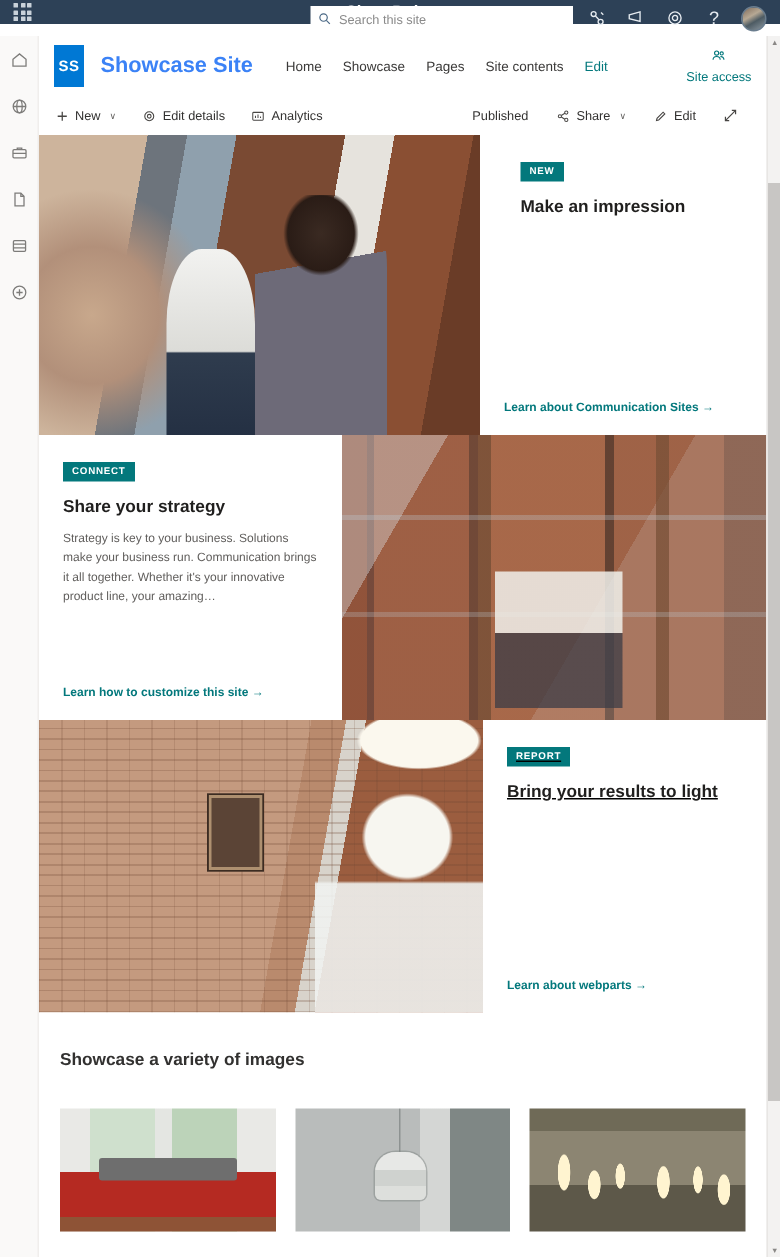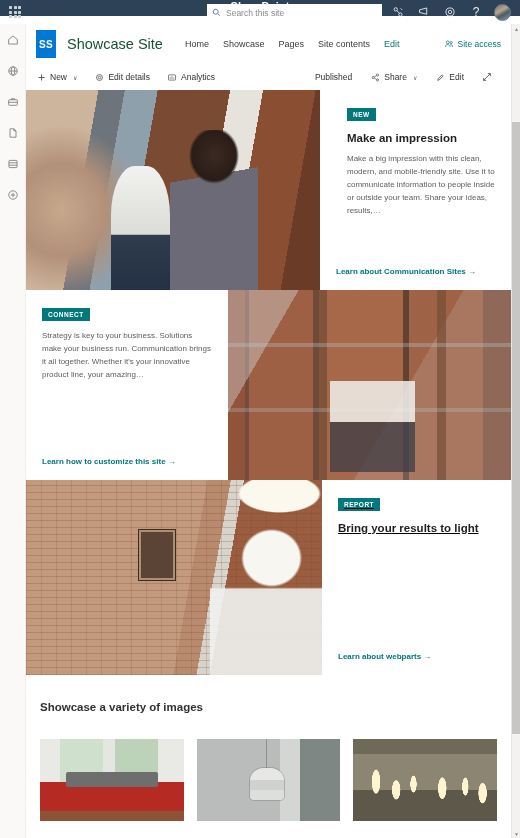--- a/index.html
+++ b/index.html
@@ -6,21 +6,21 @@
   html, body {
     width: 520px; height: 838px;
     font-family: "Liberation Sans", sans-serif;
     background: #ffffff;
     overflow: hidden;
   }
   .app { position: relative; width: 520px; height: 838px; }
 
   
   .suitebar {
-    height: 16px; background: #2d4157; display: flex; align-items: flex-start;
+    height: 16px; background: #2d4157; display: flex; align-items: center;
     position: relative;
   }
   .waffle { width: 30px; height: 24px; display: flex; align-items: center; justify-content: center; cursor: pointer; }
   .waffle-grid { display: grid; grid-template-columns: repeat(3, 3px); grid-template-rows: repeat(3, 3px); gap: 1.5px; }
   .waffle-grid i { background: #c9d2da; width: 3px; height: 3px; display: block; border-radius: 0.4px; }
   .suite-brand {
     position: absolute; left: 0; right: 0; text-align: center;
     color: #ffffff; font-size: 11px; font-weight: bold; letter-spacing: .1px;
     pointer-events: none;
   }
@@ -61,27 +61,27 @@
     background: #ffffff; overflow: hidden;
   }
 
   
   .siteheader { height: 40px; display: flex; align-items: center; padding: 0 0 0 10px; }
   .sitelogo {
     width: 20px; height: 28px; background: #0078d4; color: #fff;
     display: flex; align-items: center; justify-content: center;
     font-size: 10px; font-weight: 600; letter-spacing: .3px; flex: none; cursor: pointer;
   }
-  .sitetitle { font-size: 14.5px; color: #14532d; margin-left: 11px; font-weight: 400; white-space: nowrap; cursor: pointer; }
+  .sitetitle { font-size: 14.5px; color: #3b82f6; margin-left: 11px; font-weight: 700; white-space: nowrap; cursor: pointer; }
   .sitenav { display: flex; align-items: center; gap: 14px; margin-left: 22px; }
   .navlink { font-size: 9px; color: #3b3a39; white-space: nowrap; cursor: pointer; }
   .navlink.accent { color: #03787c; }
   .siteaccess {
     margin-left: auto; margin-right: 10px; display: flex; align-items: center; gap: 4px;
-    font-size: 8.5px; color: #03787c; white-space: nowrap; cursor: pointer;
+    font-size: 8.5px; color: #03787c; white-space: nowrap; cursor: pointer; flex-direction: column;
   }
 
   
   .cmdbar { height: 26px; display: flex; align-items: center; padding: 0 10px; gap: 0; }
   .cmd {
     display: flex; align-items: center; gap: 4px; font-size: 8.5px; color: #323130;
     padding: 0 8px 0 0; margin-right: 9px; white-space: nowrap; cursor: pointer;
   }
   .cmd .chev { font-size: 6px; color: #605e5c; margin-left: 2px; }
   .cmdbar .right { margin-left: auto; display: flex; align-items: center; gap: 0; }
@@ -424,28 +424,28 @@
 
     <div class="hero">
 
       <div class="hero-row" style="height:200px;">
         <div class="hero-img" style="width:296px;">
           <div class="ph-meeting"></div>
         </div>
         <div class="hero-card" style="width:192px;padding-left:27px;">
           <span class="badge">NEW</span>
           <div class="card-title">Make an impression</div>
-          <div class="card-desc">Make a big impression with this clean, modern, and mobile-friendly site. Use it to communicate information to people inside or outside your team. Share your ideas, results,…</div>
           <div class="card-link">Learn about Communication Sites →</div>
         </div>
       </div>
 
       <div class="hero-row" style="height:190px;">
         <div class="hero-card" style="width:202px;">
           <span class="badge">CONNECT</span>
+          <div class="card-title">Share your strategy</div>
           <div class="card-desc">Strategy is key to your business. Solutions make your business run. Communication brings it all together. Whether it's your innovative product line, your amazing…</div>
           <div class="card-link">Learn how to customize this site →</div>
         </div>
         <div class="hero-img" style="width:283px;">
           <div class="ph-glass"></div>
         </div>
       </div>
 
       <div class="hero-row" style="height:195px;text-decoration:underline;">
         <div class="hero-img" style="width:296px;">

